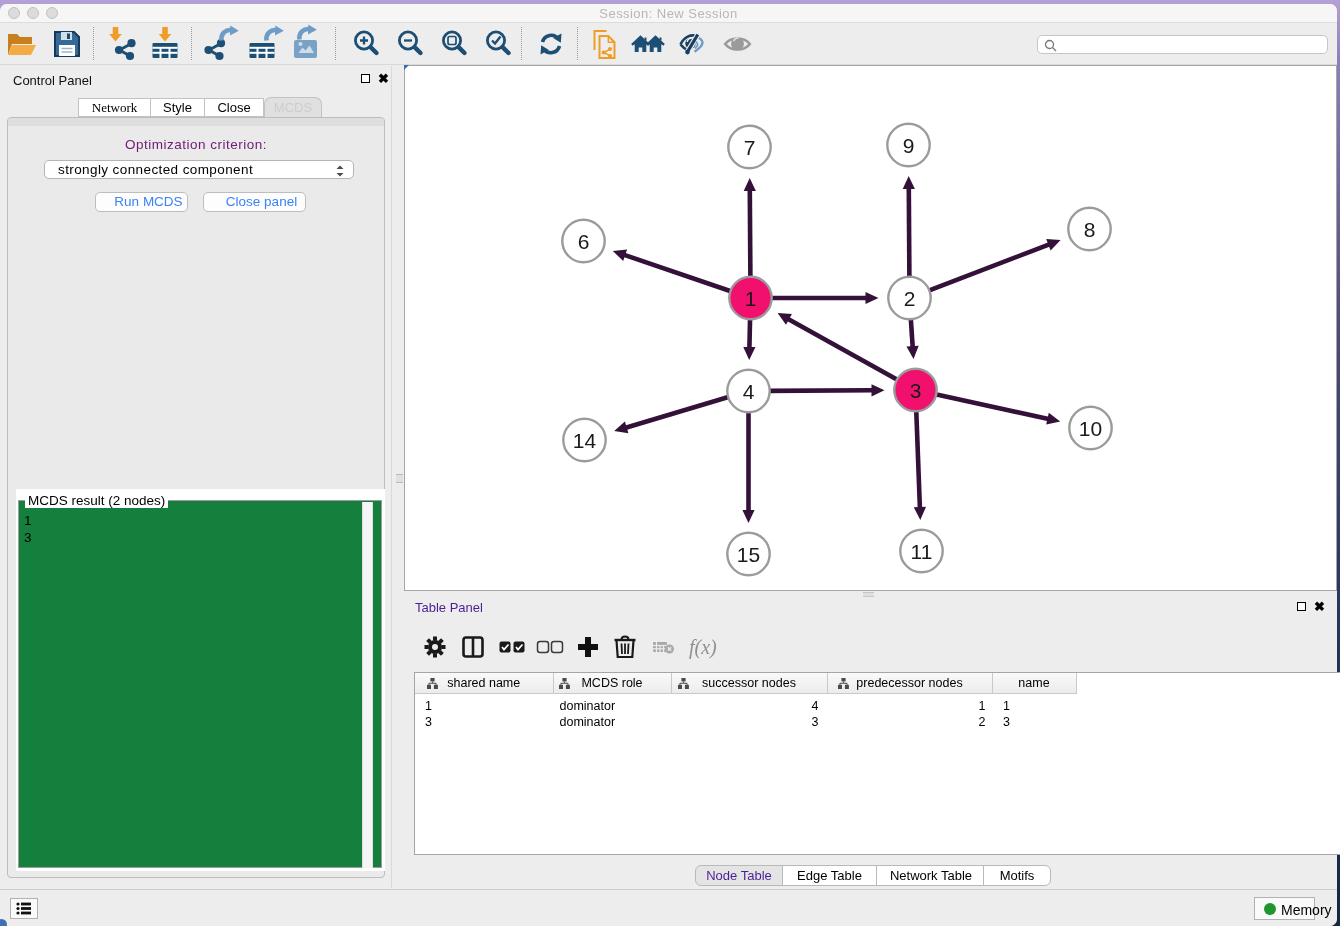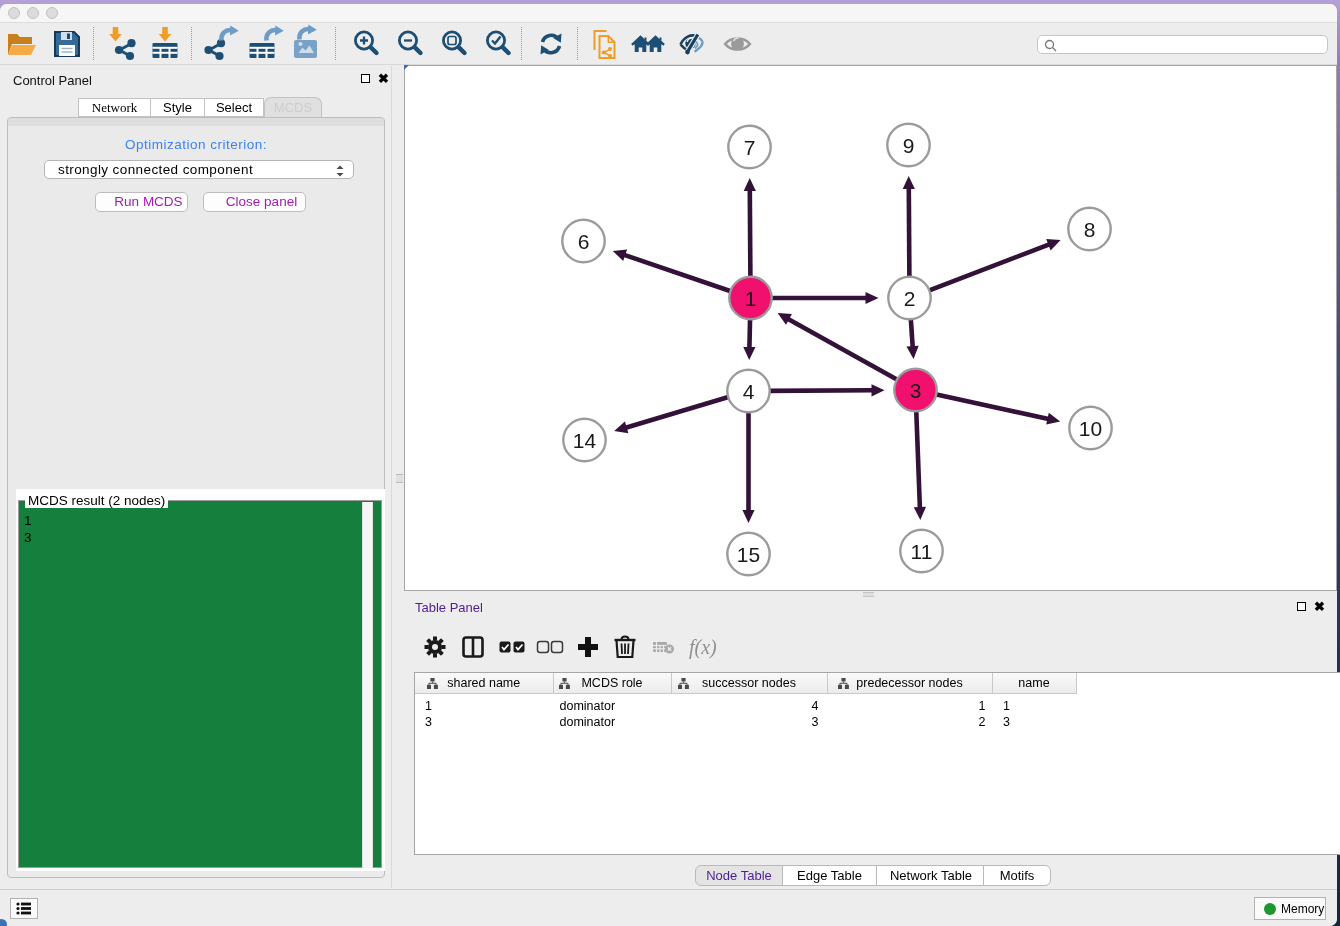--- a/index.html
+++ b/index.html
@@ -35,27 +35,27 @@
   .mini-close { position:absolute; font-size:13px; font-weight:bold; color:#000; line-height:10px; }
   .tab { position:absolute; top:98px; height:19px; background:#fff; border:1px solid #c3c3c3;
     font-size:13px; color:#000; text-align:center; line-height:18px; }
   #tab-mcds { position:absolute; left:264px; top:97px; width:58px; height:21px;
     background:#e0e0e0; border:1px solid #c3c3c3; border-bottom:none; border-radius:7px 7px 0 0;
     font-size:13px; color:#cdcdcd; text-align:center; line-height:20px; }
   #cp-panel { position:absolute; left:7px; top:117px; width:378px; height:761px;
     background:#eaeaea; border:1px solid #bdbdbd; border-radius:4px; }
   #cp-panel .darktop { position:absolute; left:0; top:0; width:100%; height:8px;
     background:#dedede; border-radius:4px 4px 0 0; }
-  #opt-label { position:absolute; left:0; top:137px; width:392px; text-align:center; font-size:13.5px; color:#3b82f6; letter-spacing:0.5px; }
+  #opt-label { position:absolute; left:0; top:137px; width:392px; text-align:center; font-size:13.5px; color:#701a75; letter-spacing:0.5px; }
   #dropdown { position:absolute; left:44px; top:160px; width:310px; height:19px;
     background:#fff; border:1px solid #b5b5b5; border-radius:5px; font-size:13.5px; color:#000;
     line-height:18px; padding-left:13px; letter-spacing:0.4px; }
   #dropdown svg { position:absolute; right:6px; top:2px; }
   .btn { position:absolute; top:192px; height:20px; background:#fdfdfd; border:1px solid #bdbdbd;
-    border-radius:5px; font-size:13.5px; color:#a21caf; text-align:center; line-height:18px;padding-left:14px; }
+    border-radius:5px; font-size:13.5px; color:#3b82f6; text-align:center; line-height:18px;padding-left:14px; }
   
   #result-outer { position:absolute; left:16px; top:489px; width:369px; height:382px; background:#fff; }
   #result-fs { position:absolute; left:2px; top:11px; width:364px; height:368px;
     border:1px solid #9d9d9d; background:#15803d; }
   #result-legend { position:absolute; left:6px; top:-8px; background:#fff; padding:0 3px;
     font-size:13.5px; color:#000; }
   #result-scroll { position:absolute; right:8px; top:1px; width:11px; height:366px;
     background:#f5f5f5; border-left:1px solid #e0e0e0; border-right:1px solid #e0e0e0; }
   .res-line { font-size:13.5px; color:#000; margin-left:5px; line-height:16.5px; }
 
@@ -85,30 +85,31 @@
   .td-cell { position:absolute; font-size:12.5px; color:#000; }
 
   .btab { position:absolute; top:865px; height:21px; background:#fff; border:1px solid #b9b9b9;
     font-size:13px; color:#000; text-align:center; line-height:20px; }
 
   
   #statusbar { position:absolute; left:0; top:889px; width:1337px; height:37px; border-bottom-right-radius:8px;
     background:#ededed; border-top:1px solid #cdcdcd; }
   #listbtn { position:absolute; left:10px; top:898px; width:28px; height:21px;
     background:#fafafa; border:1px solid #b2b2b2; }
-  #membtn { position:absolute; left:1254px; top:897px; width:72px; height:23px;
-    background:#fafafa; border:1px solid #b2b2b2; font-size:12px; color:#000; }
+  #membtn { position:absolute; left:1254px; top:897px; width:61px; height:23px;
+    background:#fafafa; border:1px solid #b2b2b2; font-size:14px; color:#000; }
 </style>
 </head>
 <body>
 <div id="app"></div>
 <div id="titlebar">
   <div class="tl-circle" style="left:8px;"></div>
   <div class="tl-circle" style="left:27px;"></div>
   <div class="tl-circle" style="left:46px;"></div>
+  <div id="titletext">Session: New Session</div>
 </div>
 <div id="toolbar">
   <svg id="tbicons" width="780" height="42" style="position:absolute;left:0;top:0">
 <g transform="translate(22,21)">
 <path d="M-14 -10 L-5 -10 L-2 -7 L10 -7 L10 -3 L-14 -3 Z" fill="#c87f1d"></path>
 <path d="M-14 11 L-14 -3 L10 -3 L10 0 L-10 0 L-14 11 Z" fill="#c87f1d"></path>
 <path d="M-10 1 L14 1 L9 11 L-14 11 Z" fill="#f4ab45"></path>
       </g>
 <g transform="translate(67,21)">
 <path d="M-12 -12 L7 -12 L12 -7 L12 12 L-12 12 Z" fill="#356a96"></path>
@@ -284,21 +285,21 @@
         <line x1="8.5" y1="8.5" x2="12" y2="12" stroke="#777" stroke-width="1.3"></line>
       </svg>
   </div>
 </div>
 
 <div id="cp-title">Control Panel</div>
 <div class="mini-float" style="left:361px; top:74px;"></div>
 <div class="mini-close" style="left:378px; top:74px;">✖</div>
 <div class="tab" style="left:78px; width:73px;font-family:Liberation Serif, serif;">Network</div>
 <div class="tab" style="left:150px; width:55px;">Style</div>
-<div class="tab" style="left:204px; width:60px;">Select</div>
+<div class="tab" style="left:204px; width:60px;">Close</div>
 <div id="tab-mcds">MCDS</div>
 <div id="cp-panel">
     <div class="darktop"></div>
   </div>
 <div id="opt-label">Optimization criterion:</div>
 <div id="dropdown">strongly connected component
   <svg width="14" height="16" viewBox="0 0 14 16">
       <path d="M3.5 6 L7 2.5 L10.5 6 Z" fill="#4a4a4a"></path>
       <path d="M3.5 10 L7 13.5 L10.5 10 Z" fill="#4a4a4a"></path>
     </svg>

